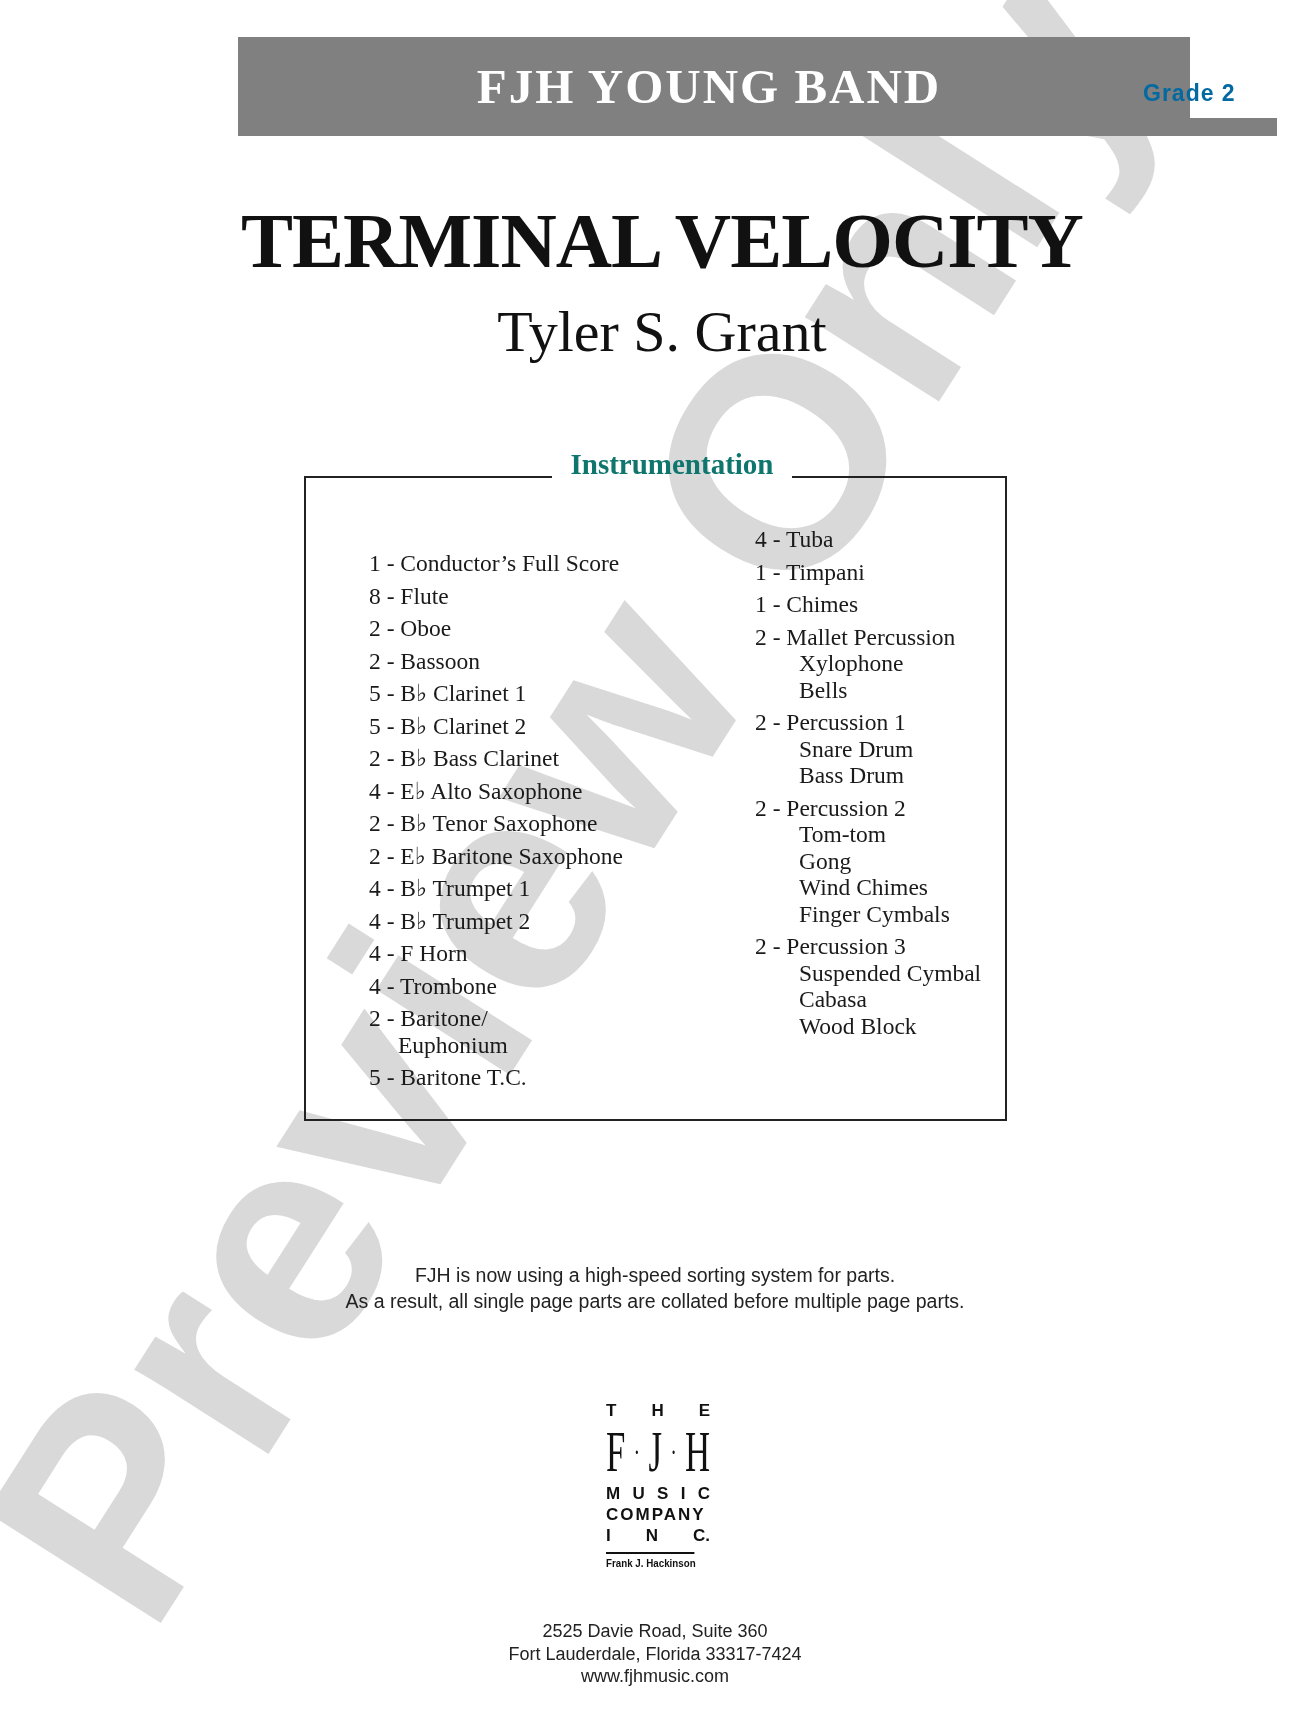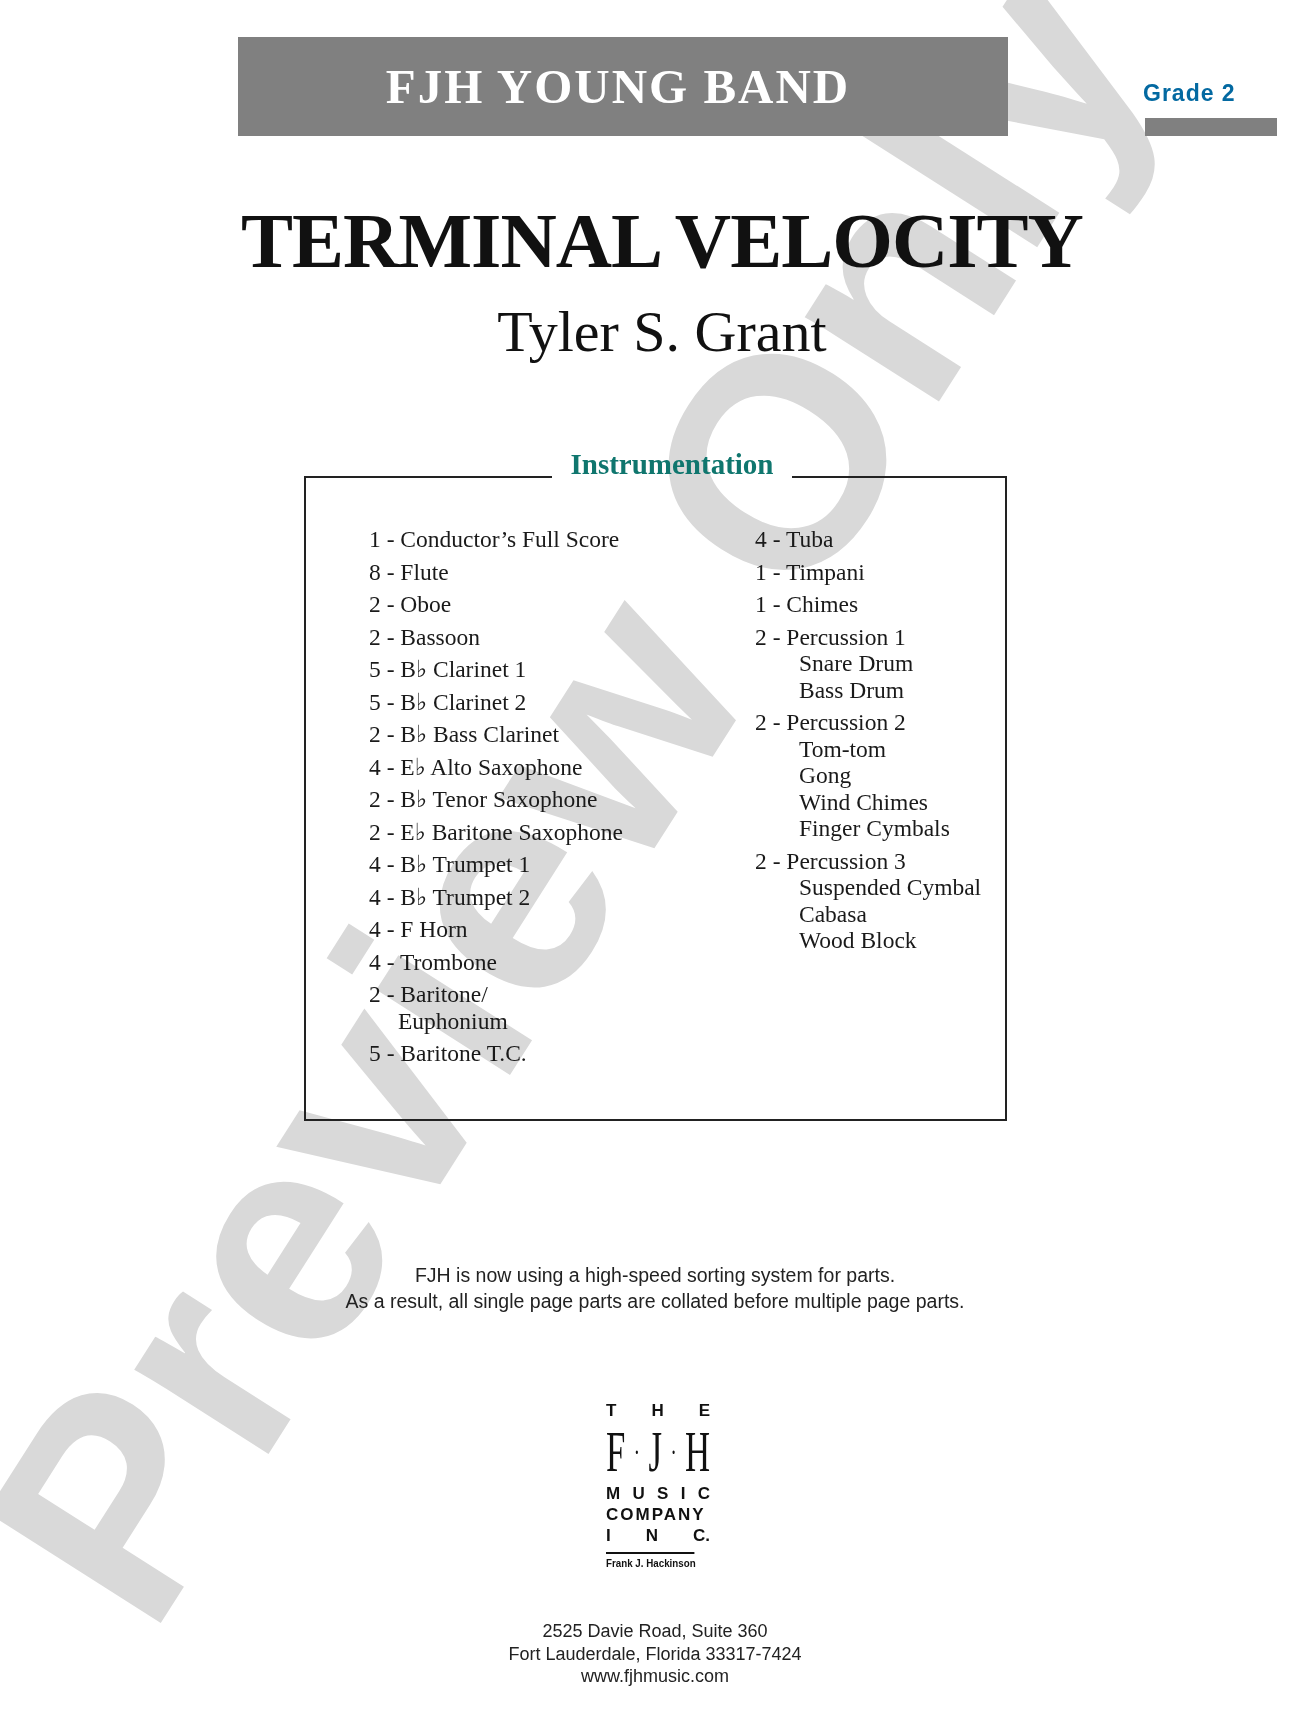--- a/index.html
+++ b/index.html
@@ -12,21 +12,21 @@
       height: 1728px;
       position: relative;
       overflow: hidden;
       font-family: "Liberation Serif", serif;
       color: #1a1a1a;
     }
     .header-bar {
       position: absolute;
       left: 238px;
       top: 37px;
-      width: 770px;
+      width: 952px;
       height: 99px;
       background: #808080;
       display: flex;
       align-items: center;
       justify-content: center;
     }
     .header-bar .series {
       color: #ffffff;
       font-family: "Liberation Serif", serif;
       font-weight: bold;
@@ -110,21 +110,21 @@
       font-size: 29px;
       color: #0f766e;
     }
     .col {
       position: absolute;
       top: 526px;
       font-family: "Liberation Serif", serif;
       font-size: 23.5px;
       color: #1a1a1a;
     }
-    .col.left { left: 369px; }
+    .col.left { left: 369px; margin-top: 24px; }
     .col.right { left: 755px; }
     .entry {
       line-height: 26.5px;
       margin-bottom: 6px;
       white-space: nowrap;
     }
     .entry .sub {
       display: block;
       padding-left: 44px;
     }
@@ -246,20 +246,21 @@
     <div class="entry"><span>4 - B♭ Trumpet 2</span></div>
     <div class="entry"><span>4 - F Horn</span></div>
     <div class="entry"><span>4 - Trombone</span></div>
     <div class="entry"><span>2 - Baritone/</span><span class="cont">Euphonium</span></div>
     <div class="entry"><span>5 - Baritone T.C.</span></div>
   </div>
 <div class="col right" id="col-right">
     <div class="entry"><span>4 - Tuba</span></div>
     <div class="entry"><span>1 - Timpani</span></div>
     <div class="entry"><span>1 - Chimes</span></div>
+    <div class="entry"><span>2 - Mallet Percussion</span><span class="sub">Xylophone</span><span class="sub">Bells</span></div>
     <div class="entry"><span>2 - Percussion 1</span><span class="sub">Snare Drum</span><span class="sub">Bass Drum</span></div>
     <div class="entry"><span>2 - Percussion 2</span><span class="sub">Tom-tom</span><span class="sub">Gong</span><span class="sub">Wind Chimes</span><span class="sub">Finger Cymbals</span></div>
     <div class="entry"><span>2 - Percussion 3</span><span class="sub">Suspended Cymbal</span><span class="sub">Cabasa</span><span class="sub">Wood Block</span></div>
   </div>
 
 <div class="notice">
   <div>FJH is now using a high-speed sorting system for parts.</div>
   <div>As a result, all single page parts are collated before multiple page parts.</div>
 </div>
 

